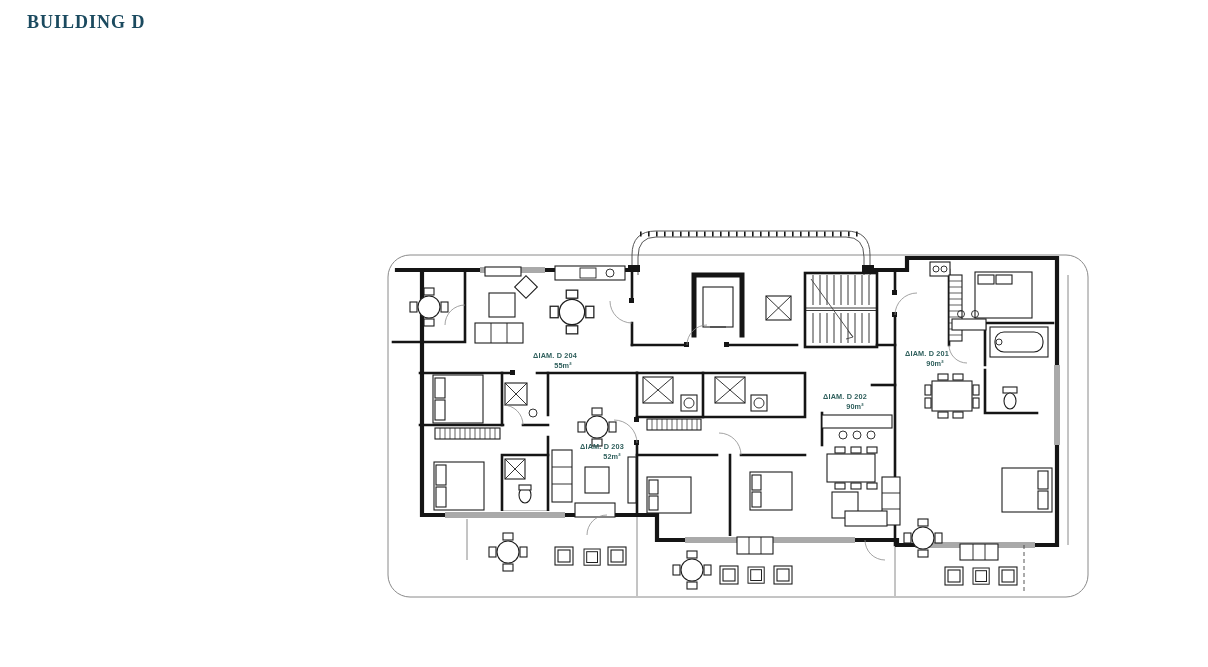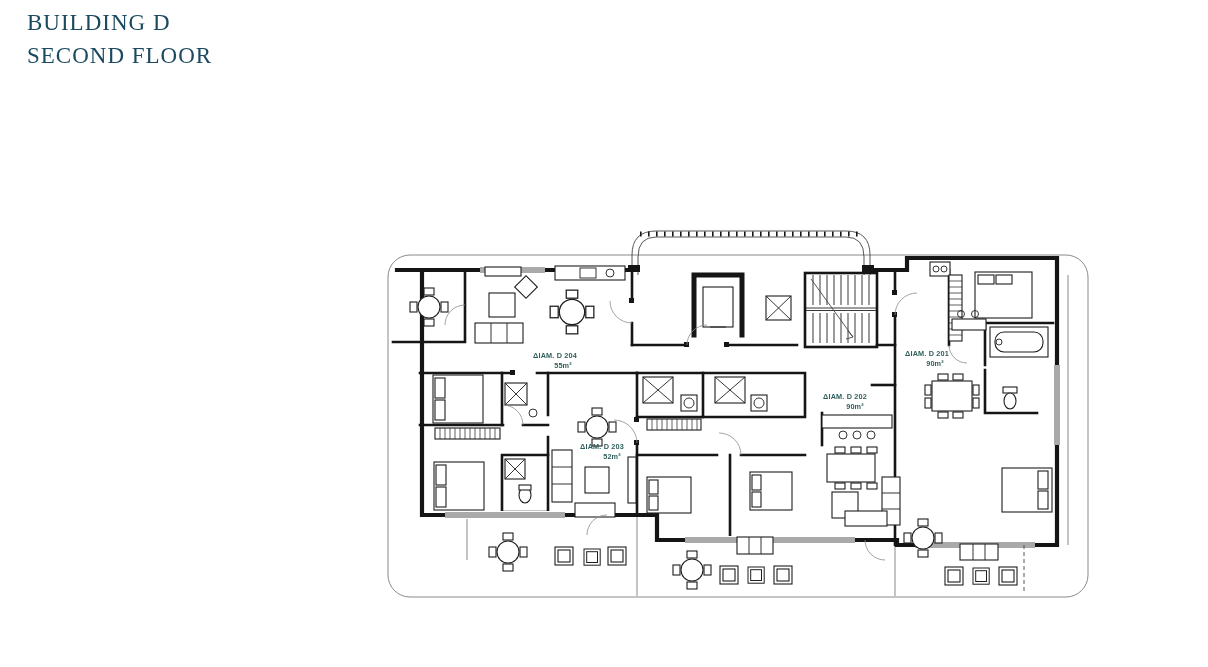--- a/index.html
+++ b/index.html
@@ -6,21 +6,21 @@
     --title:#1b4a5f;
     --plan_label:#2f5f5c;
     --plan_line:#151515;
   }
   *{margin:0;padding:0;box-sizing:border-box}
   html,body{width:1208px;height:667px;background:#ffffff;overflow:hidden;
     font-family:"Liberation Sans",sans-serif}
   .page{position:relative;width:1208px;height:667px;background:#fff}
   .title-block{position:absolute;left:27px;top:6px}
   .title-line{display:block;font-family:"Liberation Serif","DejaVu Serif",serif;
-    font-size:23px;line-height:33px;letter-spacing:1px;color:var(--title);font-weight:400}
+    font-size:18px;line-height:33px;letter-spacing:1px;color:var(--title);font-weight:700}
   .plan-wrap{position:absolute;left:385px;top:215px;width:707px;height:385px}
   svg{display:block}
   .bound{stroke:#8a8a8a;stroke-width:1;fill:none}
   .thin{stroke:#444;stroke-width:.9;fill:none}
   .wall{stroke:var(--plan_line);stroke-width:4.2;fill:none;stroke-linecap:square}
   .iwall{stroke:var(--plan_line);stroke-width:2.6;fill:none;stroke-linecap:square}
   .ew{stroke:var(--plan_line);stroke-width:5;fill:none;stroke-linecap:square}
   .furn{stroke:#1e1e1e;stroke-width:1.1;fill:#fff}
   .furnln{stroke:#1e1e1e;stroke-width:.9;fill:none}
   .hatch{stroke:#1e1e1e;stroke-width:.7;fill:none}
@@ -32,21 +32,20 @@
   text.lbl{font-family:"Liberation Sans",sans-serif;font-size:7.3px;font-weight:bold;
     fill:var(--plan_label);text-anchor:middle;letter-spacing:.15px}
 </style>
 </head>
 <body>
 
 <div class="page">
 
   <div class="title-block">
     <span class="title-line">BUILDING D</span>
-    <span class="title-line">SECOND FLOOR</span>
   </div>
 
   <div class="plan-wrap">
   <svg width="707" height="385" viewBox="0 0 707 385">
     <defs>
       <g id="rt4">
         <circle r="11" class="furn"></circle>
         <rect x="-5" y="-19" width="10" height="7" class="furn"></rect>
         <rect x="-5" y="12" width="10" height="7" class="furn"></rect>
         <rect x="-19" y="-5" width="7" height="10" class="furn"></rect>

